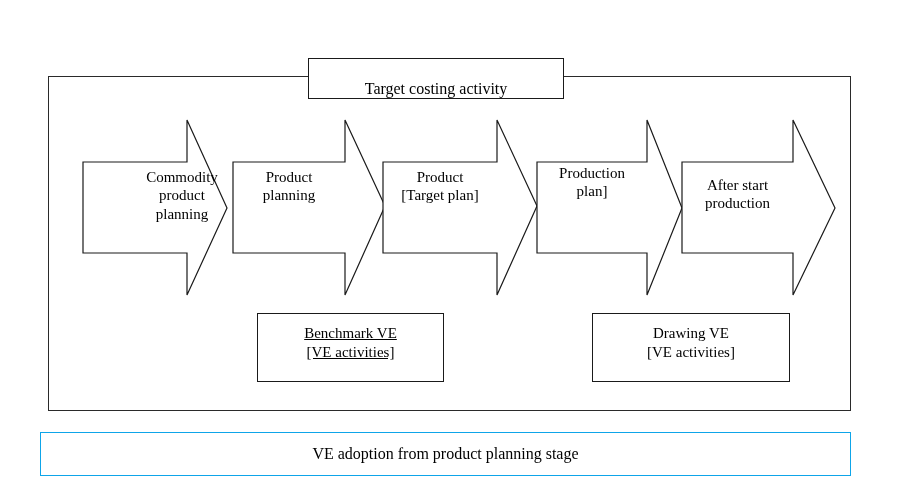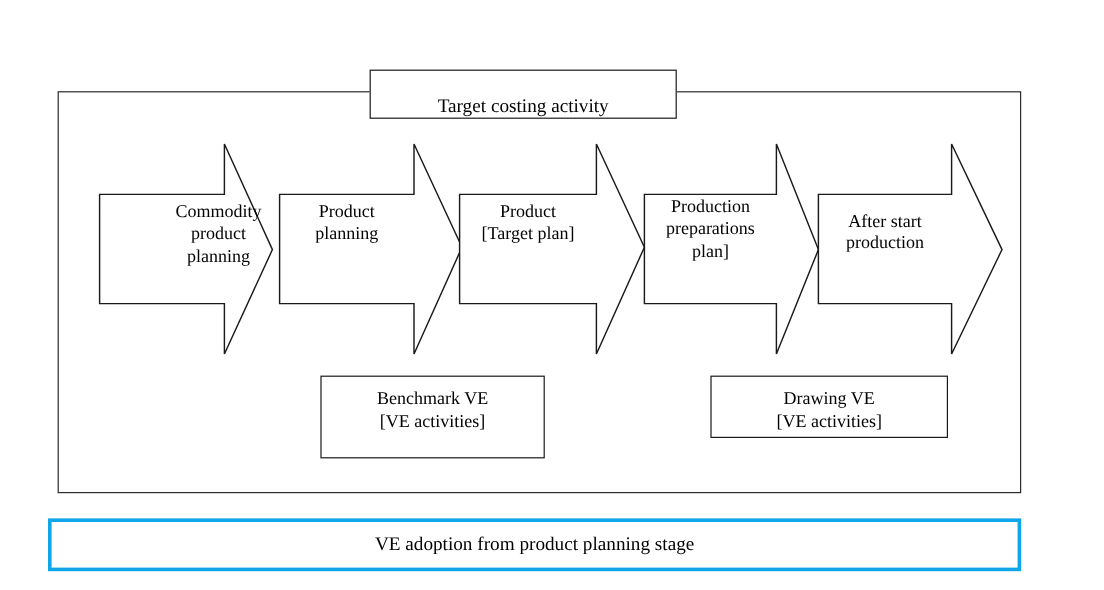--- a/index.html
+++ b/index.html
@@ -95,21 +95,21 @@
     padding-top: 10px;
   }
 
   
   #footer-bar {
     position: absolute;
     left: 40px;
     top: 432px;
     width: 811px;
     height: 44px;
-    border: 3px solid #0ea5e9;
+    border: 1px solid #0ea5e9;
     box-sizing: border-box;
     background: #ffffff;
     display: flex;
     align-items: center;
     justify-content: center;
     font-size: 16px;
   }
 </style>
 </head>
 <body>
@@ -153,41 +153,40 @@
       <div>[Target plan]</div>
     </div>
   </div>
 
   <div class="chevron" style="left:537px; top:120px; width:145px; height:175px;">
     <svg width="145" height="175" viewBox="0 0 145 175" aria-hidden="true">
       <path d="M 0,42 L 110,42 L 110,0 L 145,88 L 110,175 L 110,133 L 0,133 Z" fill="#ffffff" stroke="#1a1a1a" stroke-width="1.2" stroke-linejoin="miter"></path>
     </svg>
     <div class="chevron-label" style="top:44px; width:110px;">
       <div>Production</div>
-      <div>preparations</div>
       <div>plan]</div>
     </div>
   </div>
 
   <div class="chevron" style="left:682px; top:120px; width:153px; height:175px;">
     <svg width="153" height="175" viewBox="0 0 153 175" aria-hidden="true">
       <path d="M 0,42 L 111,42 L 111,0 L 153,88 L 111,175 L 111,133 L 0,133 Z" fill="#ffffff" stroke="#1a1a1a" stroke-width="1.2" stroke-linejoin="miter"></path>
     </svg>
     <div class="chevron-label" style="top:56px; width:111px;">
       <div>After start</div>
       <div>production</div>
     </div>
   </div>
 
-  <div class="ve-box" style="left:267px; top:313px; width:187px; height:69px;">
+  <div class="ve-box" style="left:257px; top:313px; width:187px; height:69px;text-decoration:underline;">
     <div>Benchmark VE</div>
     <div>[VE activities]</div>
   </div>
 
-  <div class="ve-box" style="left:592px; top:313px; width:198px; height:52px;">
+  <div class="ve-box" style="left:592px; top:313px; width:198px; height:69px;">
     <div>Drawing VE</div>
     <div>[VE activities]</div>
   </div>
 
   <div id="footer-bar">
     <span>VE adoption from product planning stage</span>
   </div>
 
 </div>
 

